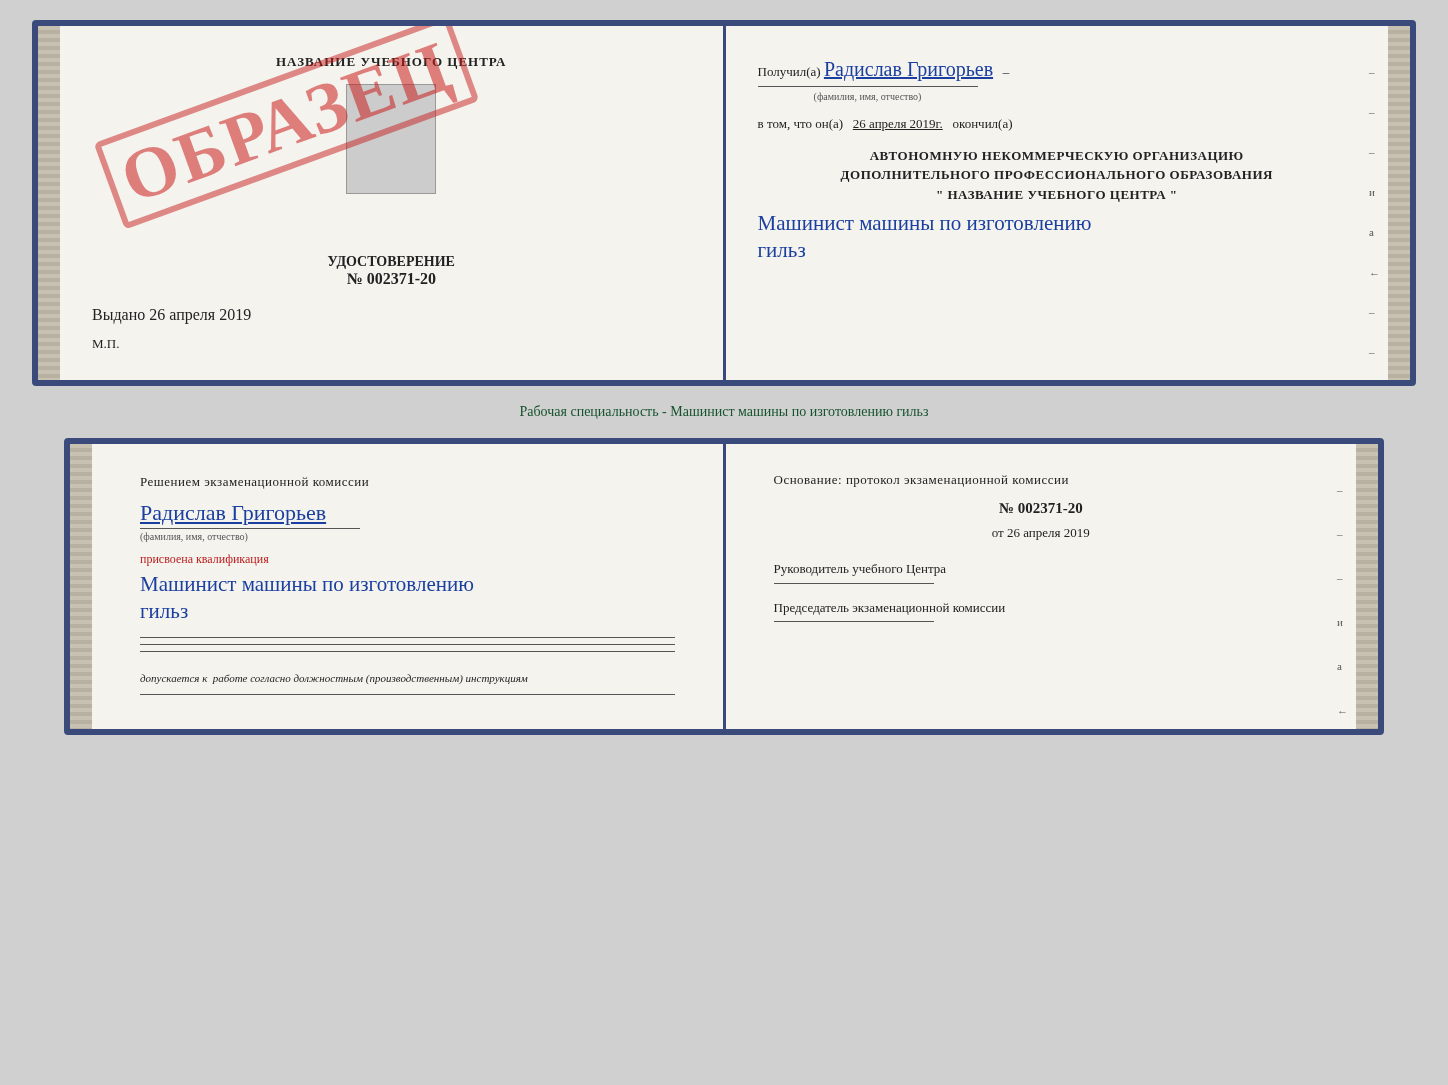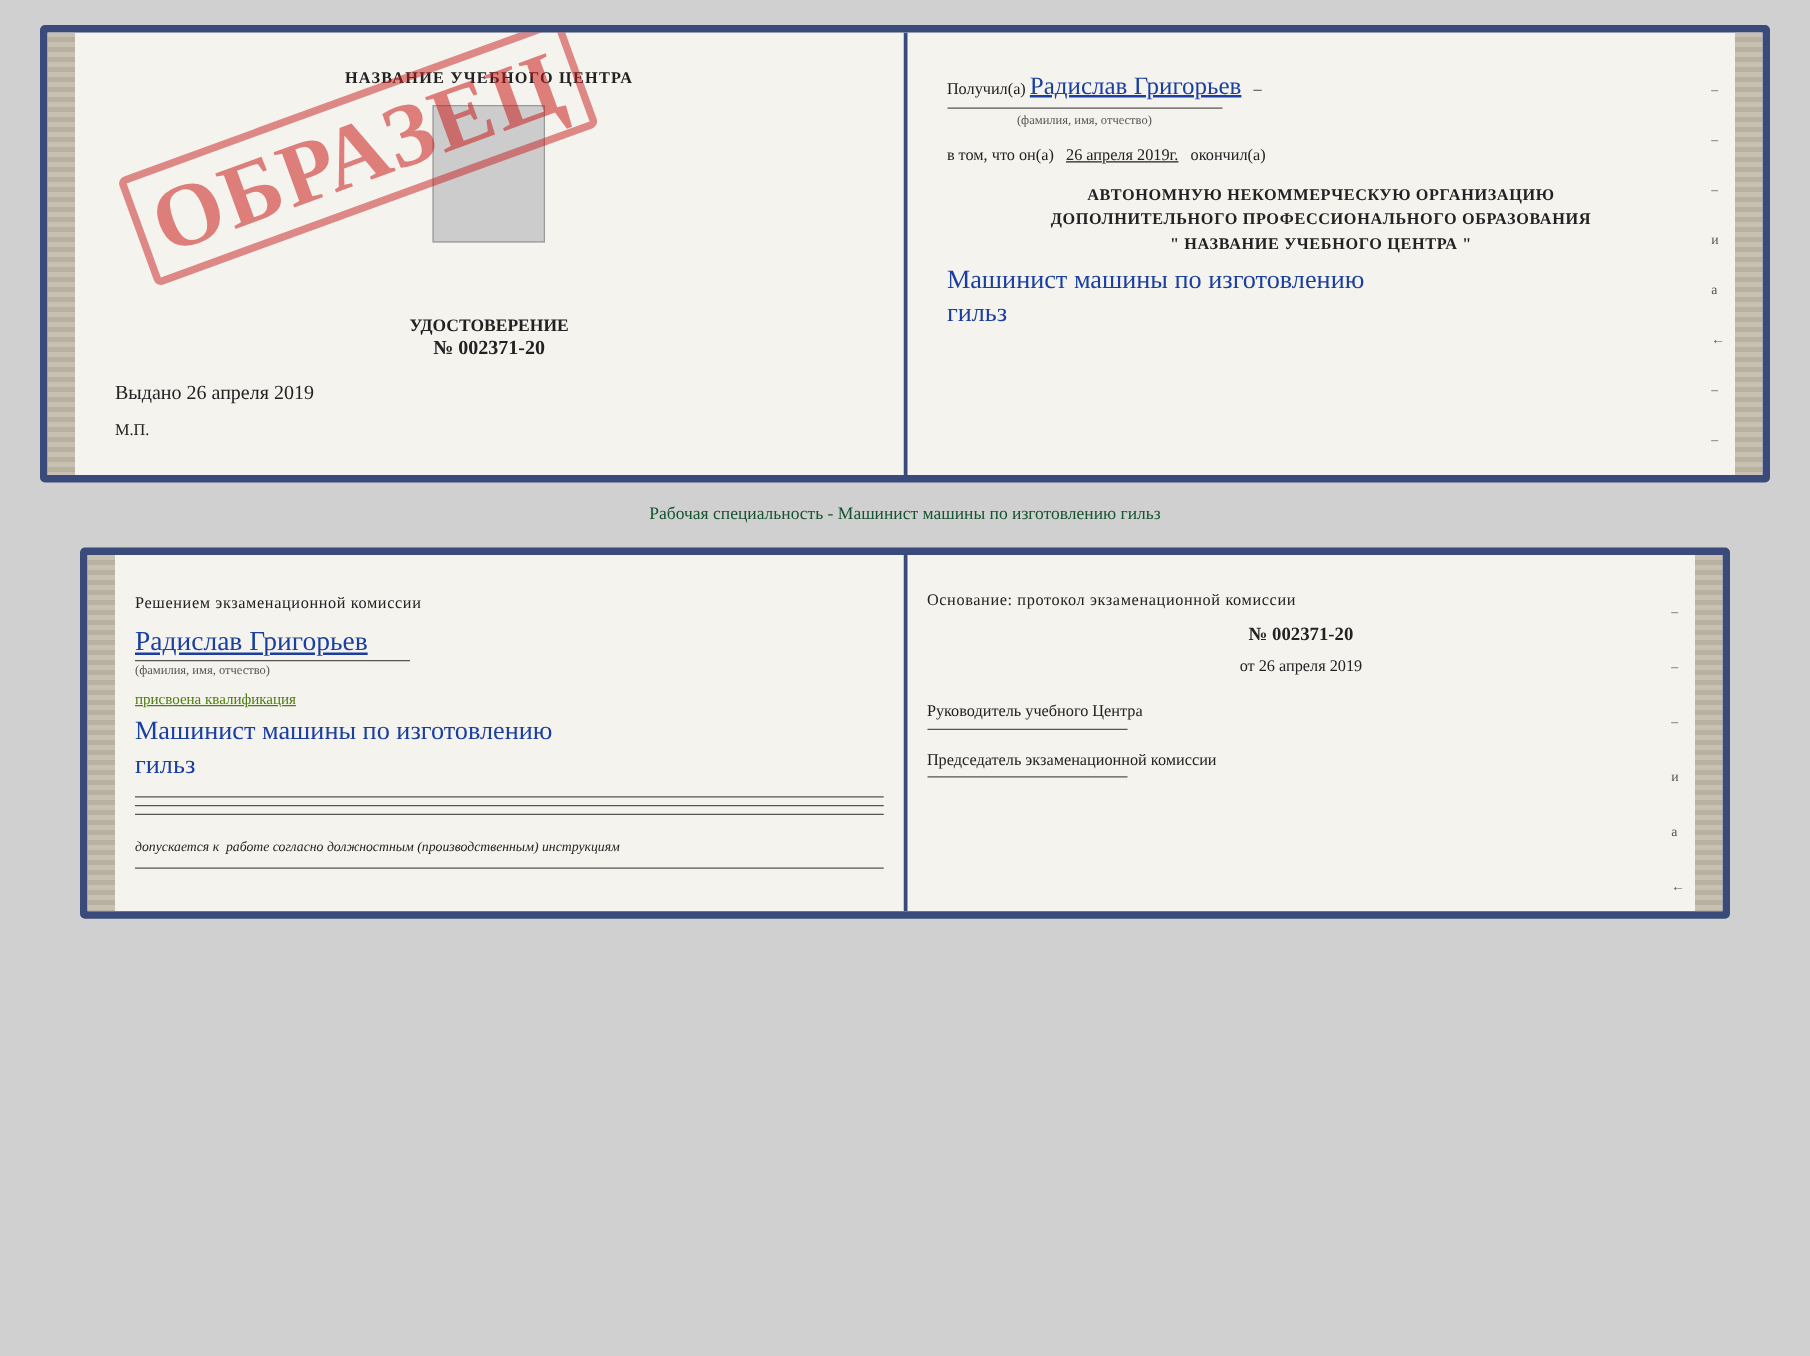--- a/index.html
+++ b/index.html
@@ -205,21 +205,21 @@
       width: 1320px;
       background: #f5f3ee;
       border: 6px solid #3a4a7a;
       border-radius: 4px;
       position: relative;
       overflow: hidden;
     }
 
     .bottom-left, .bottom-right {
       flex: 1;
-      padding: 28px 16px;
+      padding: 28px 48px;
       position: relative;
     }
 
     .bottom-left {
       border-right: 3px solid #3a4a7a;
     }
 
     .bottom-left-inner {
       margin-left: 22px;
     }
@@ -252,23 +252,22 @@
       font-size: 10px;
       color: #555;
       border-top: 1px solid #555;
       width: 220px;
       padding-top: 2px;
       margin-top: 2px;
     }
 
     .assigned-label {
       font-size: 12px;
-      color: #4d7c0f;
+      color: #b91c1c;
       margin: 8px 0 4px 0;
-      text-decoration: underline;
     }
 
     .assigned-value {
       font-family: 'Brush Script MT', cursive;
       font-size: 21px;
       color: #1a3fa0;
       display: block;
       line-height: 1.3;
     }
 

